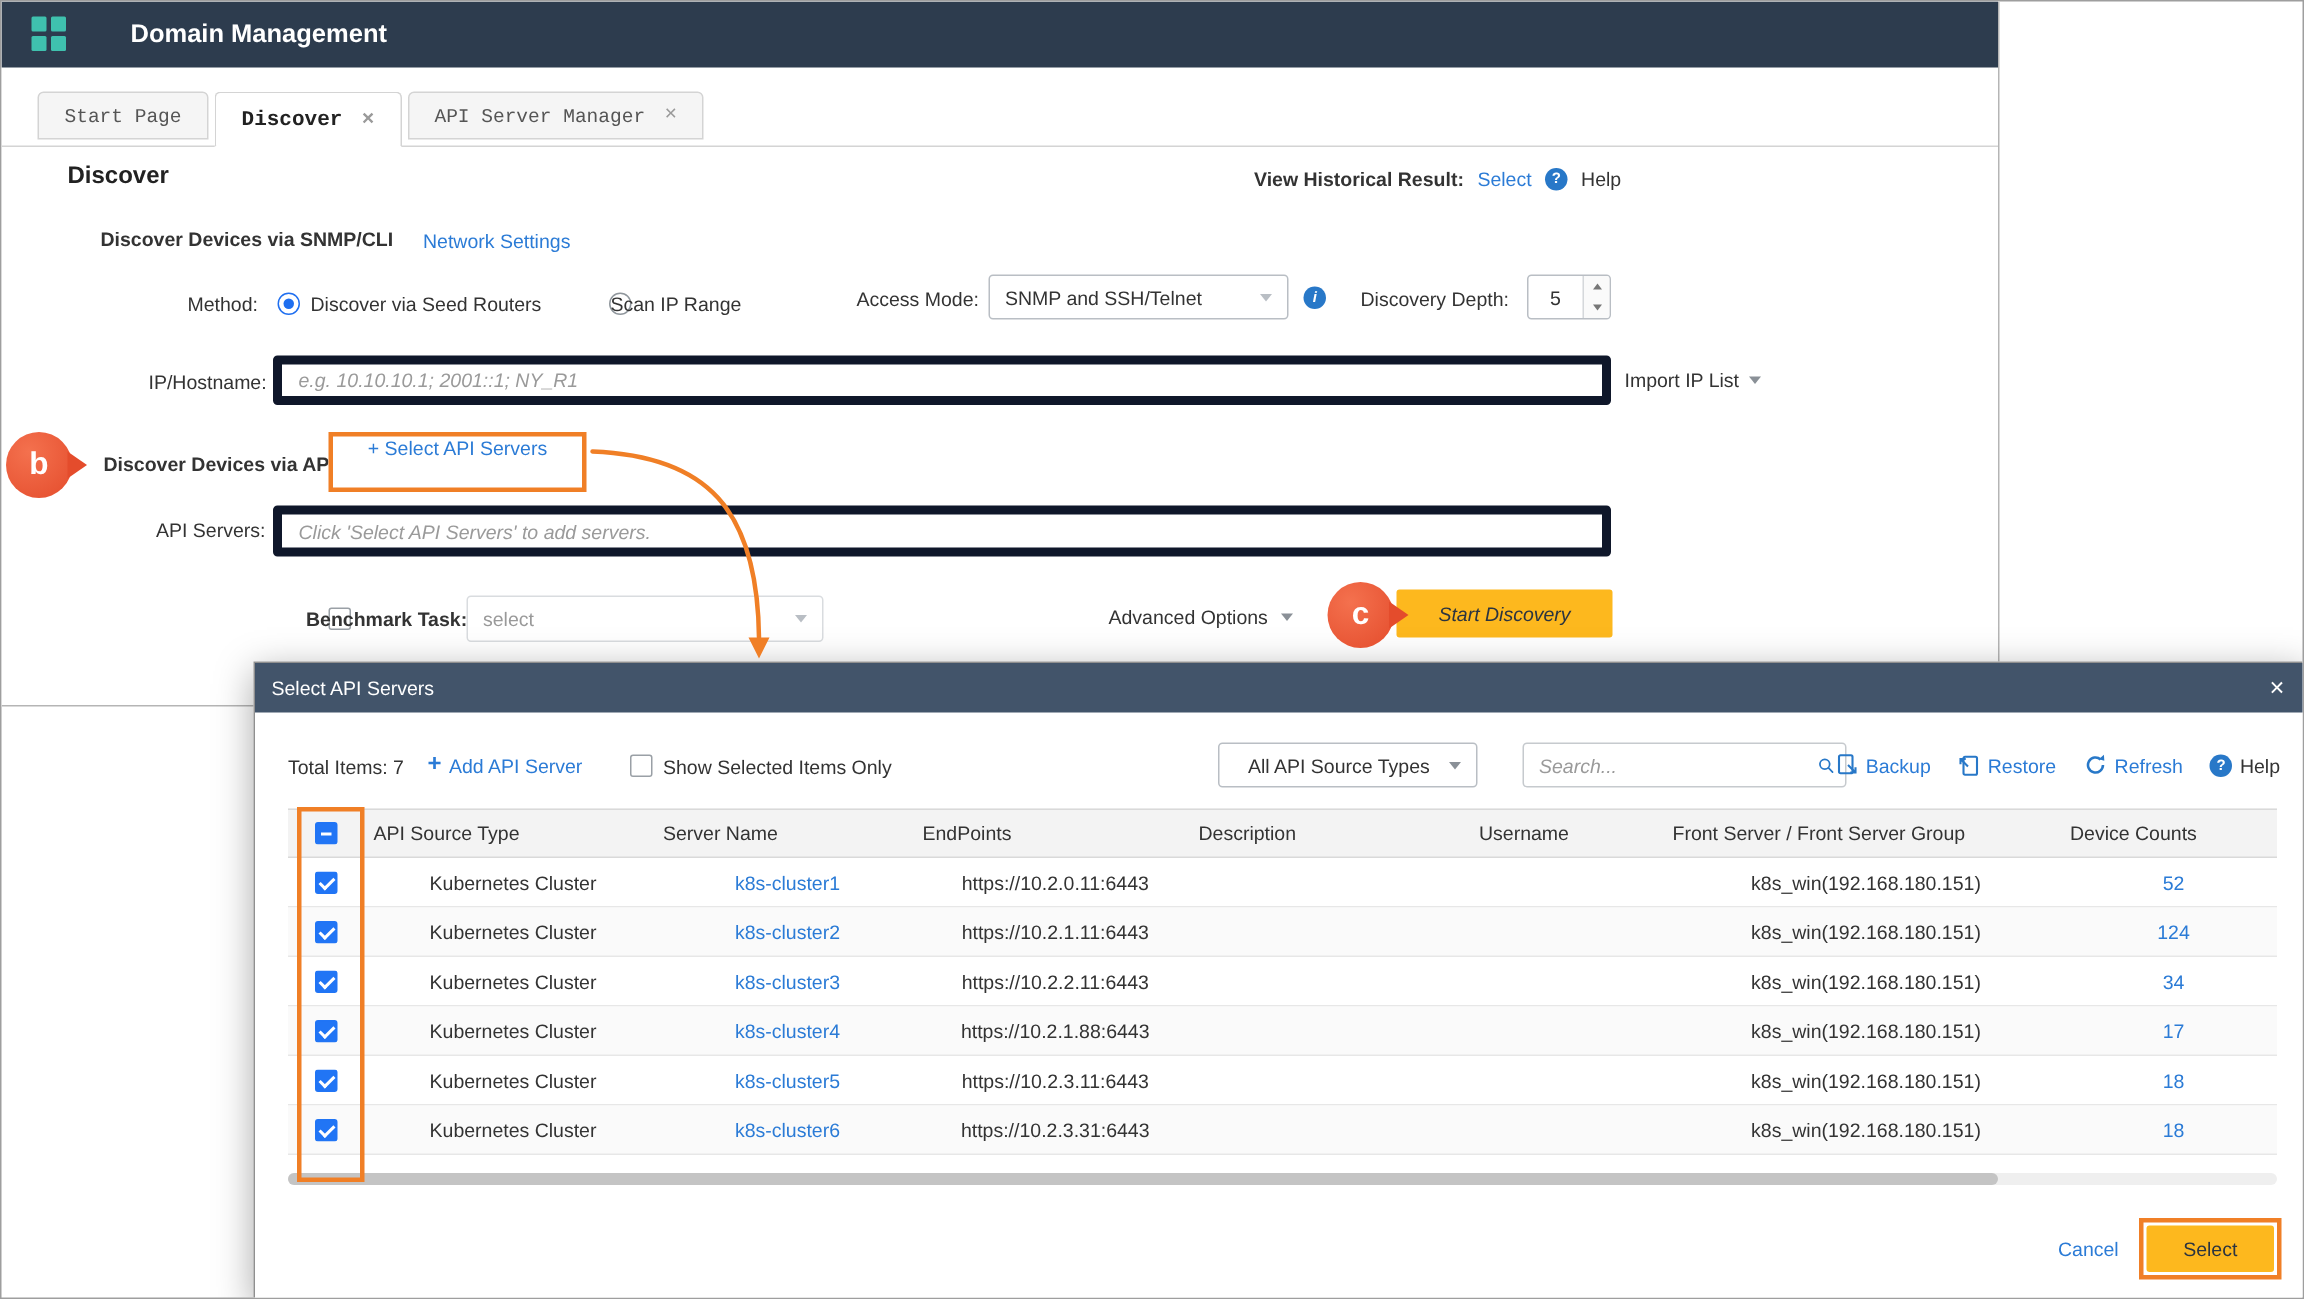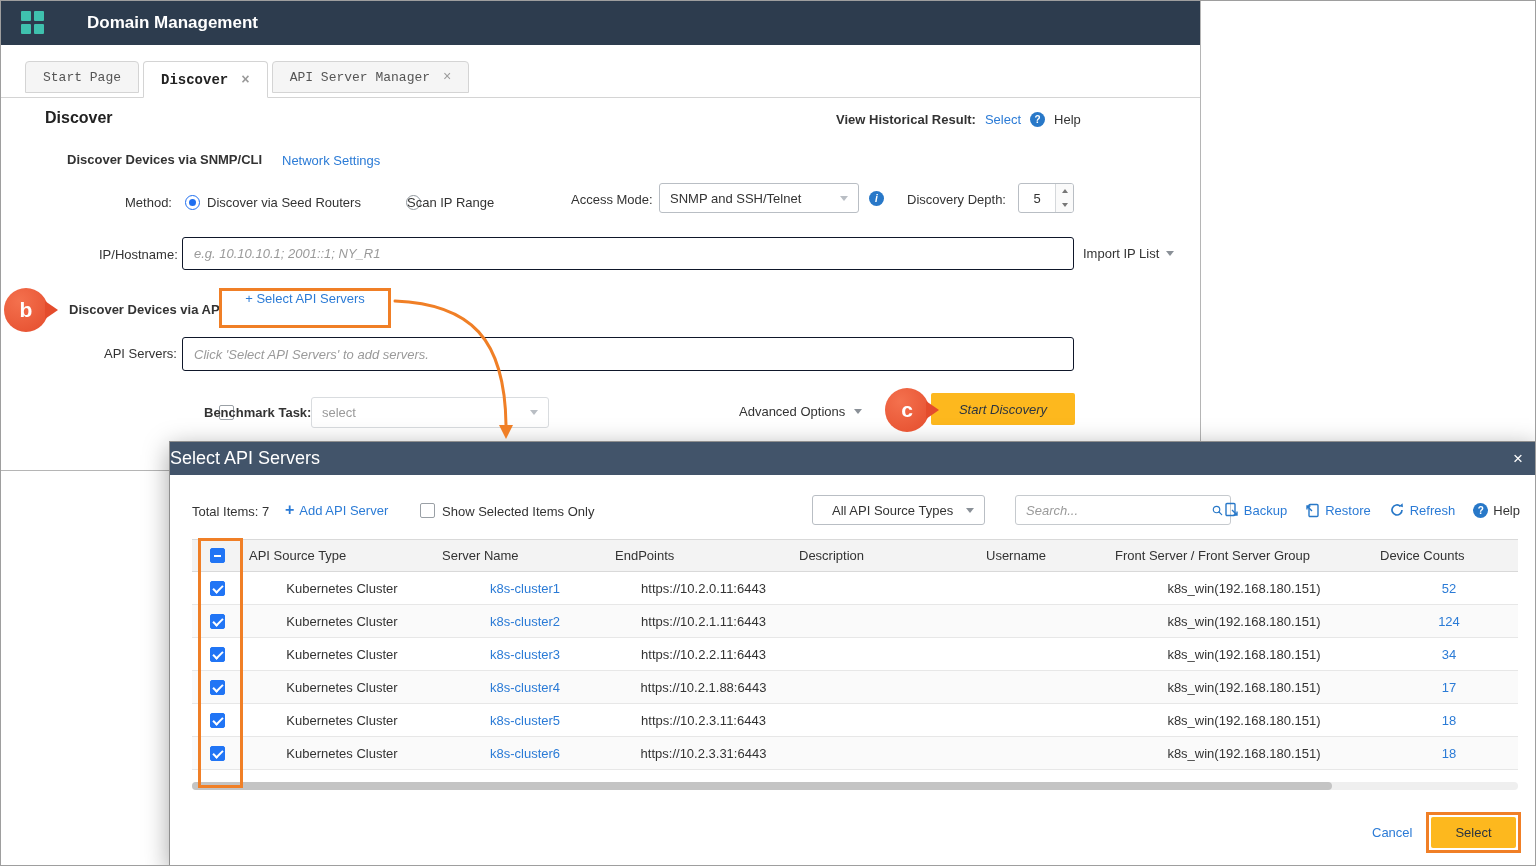--- a/index.html
+++ b/index.html
@@ -1,21 +1,21 @@
 <!DOCTYPE html>
 <html><head>
 <meta charset="utf-8">
 <style>
   * { box-sizing: border-box; margin: 0; padding: 0; }
   html,body { background:#fff; }
   body { font-family:"Liberation Sans","DejaVu Sans",sans-serif; font-size:13px; color:#333; }
   .canvas { position:relative; width:1536px; height:866px; border:1px solid #9e9e9e; background:#fff; overflow:hidden; }
 
   
-  .window { position:absolute; left:0; top:0; width:1200px; height:470px; background:#fff;
+  .window { position:absolute; left:0; top:0; width:1332px; height:470px; background:#fff;
             border-right:1px solid #b5b5b5; border-bottom:1px solid #b5b5b5; z-index:1; }
   .app-header { position:absolute; left:0; top:0; right:0; height:44px; background:#2d3c4e; display:flex; align-items:center; }
   .grid-icon { margin-left:20px; width:24px; height:24px; display:grid; grid-template-columns:10px 10px; grid-template-rows:10px 10px; gap:3px; }
   .grid-icon span { background:#3fc1ae; border-radius:1px; }
   .app-title { margin-left:42px; color:#fff; font-size:17px; font-weight:bold; }
 
   
   .tabbar { position:absolute; left:0; top:44px; right:0; height:53px; }
   .tab-underline { position:absolute; left:0; right:0; bottom:0; height:1px; background:#d4d4d4; }
   .tabs { position:absolute; left:24px; bottom:0; display:flex; align-items:flex-start; gap:4px; z-index:2;font-family:Liberation Mono, monospace; }
@@ -43,21 +43,21 @@
   .cbx.checked::after { content:''; position:absolute; left:4.6px; top:1.6px; width:4px; height:8px;
                         border:solid #fff; border-width:0 2px 2px 0; transform:rotate(45deg); }
   .cbx.minus { background:#2175f5; border-color:#2175f5; }
   .cbx.minus::after { content:''; position:absolute; left:3px; top:5.5px; width:7px; height:2.5px; background:#fff; }
 
   
   .selectbox { border:1px solid #b9bec4; border-radius:3px; background:#fff; display:flex; align-items:center; padding:0 10px; color:#333; }
   .selectbox .sel-text { flex:1; white-space:nowrap; overflow:hidden; }
   .chev { width:0; height:0; border-left:4px solid transparent; border-right:4px solid transparent; border-top:5px solid #8a9097; flex:none; }
   .chev.light { border-top-color:#b9bec4; }
-  .txt-input { border:1px solid #0f172a; border-radius:3px; background:#fff; padding:0 11px; font-family:inherit; font-size:13px; color:#14532d; outline:none; width:100%; height:100%; }
+  .txt-input { border:6px solid #0f172a; border-radius:3px; background:#fff; padding:0 11px; font-family:inherit; font-size:13px; color:#14532d; outline:none; width:100%; height:100%; }
   .txt-input::placeholder { color:#9a9a9a; font-style:italic; }
 
   
   .spin { border:1px solid #b9bec4; border-radius:3px; background:#fff; display:flex; overflow:hidden; }
   .spin-val { flex:1; display:flex; align-items:center; justify-content:center; color:#333; }
   .spin-btns { width:18px; border-left:1px solid #d5d8db; display:flex; flex-direction:column; background:#fafafa; }
   .spin-btns div { flex:1; display:flex; align-items:center; justify-content:center; }
   .tri-up { width:0; height:0; border-left:3.5px solid transparent; border-right:3.5px solid transparent; border-bottom:4px solid #777; }
   .tri-dn { width:0; height:0; border-left:3.5px solid transparent; border-right:3.5px solid transparent; border-top:4px solid #777; }
 
@@ -76,21 +76,21 @@
            display:flex; align-items:center; justify-content:center; z-index:70; }
   .badge::after { content:''; position:absolute; right:-10px; top:13px;
                   border-left:13px solid #e44c2c; border-top:9px solid transparent; border-bottom:9px solid transparent; }
 
   .arrow-overlay { position:absolute; left:0; top:0; width:1536px; height:866px; pointer-events:none; z-index:60; }
 
   
   .dialog { position:absolute; left:168px; top:440px; width:1368px; height:426px; background:#fff;
             border:1px solid #8f8f8f; box-shadow:0 6px 24px rgba(0,0,0,.35); z-index:50; }
   .dlg-header { position:absolute; left:0; top:0; right:0; height:33px; background:#42546a; display:flex; align-items:center; }
-  .dlg-title { color:#fff; font-size:18px; }
+  .dlg-title { color:#fff; margin-left:11px; font-size:13px; }
   .dlg-close { margin-left:auto; margin-right:13px; color:#fff; font-size:17px; line-height:1; cursor:pointer; }
 
   .add-link { display:inline-flex; align-items:center; gap:5px; color:#2b7bd6; cursor:pointer; }
   .add-link .plus { font-size:16px; font-weight:bold; line-height:1; }
 
   .searchbox { position:absolute; border:1px solid #c6cace; border-radius:3px; background:#fff; display:flex; align-items:center; padding-right:7px; }
   .searchbox input { border:none; outline:none; flex:1; height:100%; padding:0 10px; font-family:inherit; font-size:13px; color:#333; background:transparent; }
   .searchbox input::placeholder { color:#9a9a9a; font-style:italic; }
 
   .tool-actions { position:absolute; right:16px; top:60px; display:flex; align-items:center; gap:18px; }

